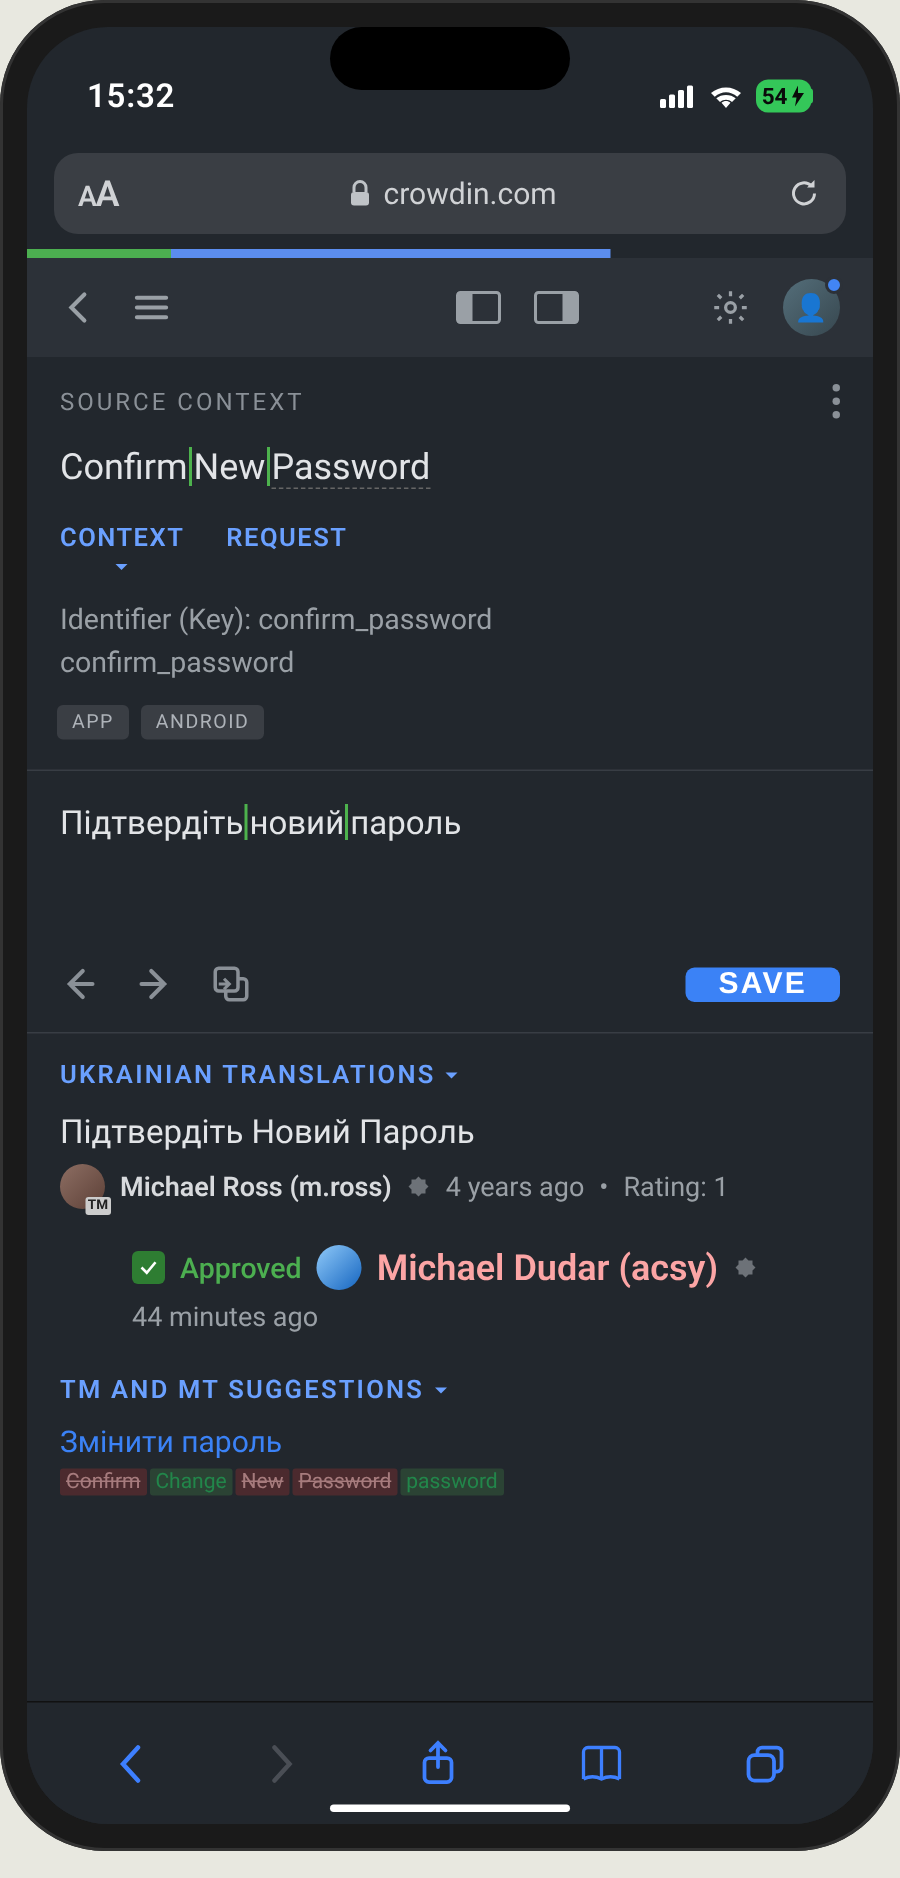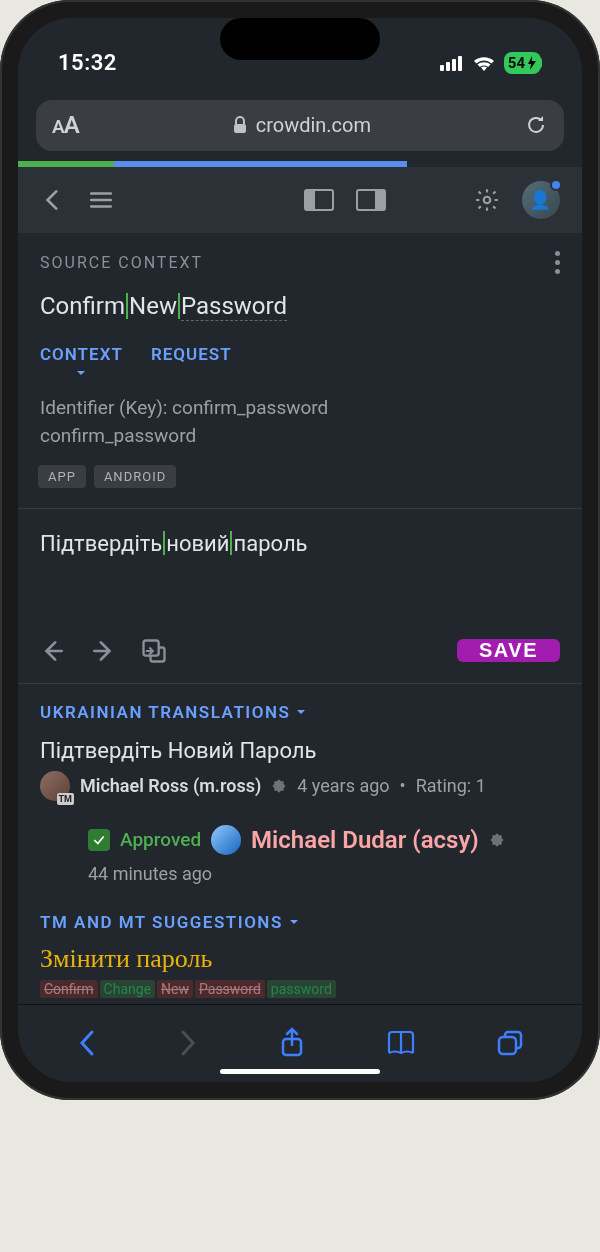--- a/index.html
+++ b/index.html
@@ -5,21 +5,21 @@
   * { box-sizing: border-box; margin: 0; padding: 0; }
   body {
     background: #e8e8e0;
     font-family: -apple-system, BlinkMacSystemFont, "Segoe UI", Roboto, sans-serif;
     display: flex;
     justify-content: center;
     align-items: flex-start;
   }
   .phone-frame {
     width: 600px;
-    height: 1100px;
+    height: 1234px;
     background: #1a1a1a;
     border-radius: 70px;
     padding: 18px;
     position: relative;
     box-shadow: inset 0 0 0 2px #333;
   }
   .screen {
     width: 100%;
     height: 100%;
     background: #22272d;
@@ -171,21 +171,21 @@
   }
   .translation-input .sep { border-left: 2px solid #4db24d; margin:0 1px;display:inline-block;height:24px;vertical-align:-4px;}
   .edit-actions {
     display: flex;
     align-items: center;
     padding: 8px 22px 18px;
     gap: 24px;
   }
   .edit-actions .spacer { flex: 1; }
   .save-btn {
-    background: #a21caf;
+    background: #3b82f6;
     color: #fff;
     font-size: 20px;
     font-weight: 600;
     letter-spacing: 1.5px;
     border: none;
     padding: 0 22px;
     border-radius: 6px;
   }
   .arrow-btn { color: #8a9097; }
   .section-title {
@@ -226,21 +226,21 @@
     background: #2e7d32;
     border-radius: 4px;
     display: flex;
     align-items: center;
     justify-content: center;
     color: #fff;
   }
   .approved-label { color: #4caf50; font-size: 19px; font-weight: 500; }
   .approved-row .name { color: #fca5a5; font-weight: 600; font-size: 24px; }
   .approved-time { padding: 4px 22px 10px 70px; color: #9aa0a6; font-size: 18px; }
-  .suggestion-text { padding: 6px 22px; color: #eab308; font-size: 26px; font-family: Liberation Serif, serif; }
+  .suggestion-text { padding: 6px 22px; color: #3b82f6; font-size: 20px; }
   .diff-bar { padding: 0 22px 6px; display: flex; gap: 2px; font-size: 14px; }
   .diff-bar span { padding: 1px 4px; border-radius: 2px; opacity:0.6;}
   .del { background: rgba(229,57,53,.35); color: #ffb3b3; text-decoration: line-through; }
   .add { background: rgba(76,175,80,.35); color: #22c55e; }
   .browser-tabs {
     margin-top: auto;
     height: 82px;
     background: #22272d;
     border-top: 1px solid #111;
     display: flex;

